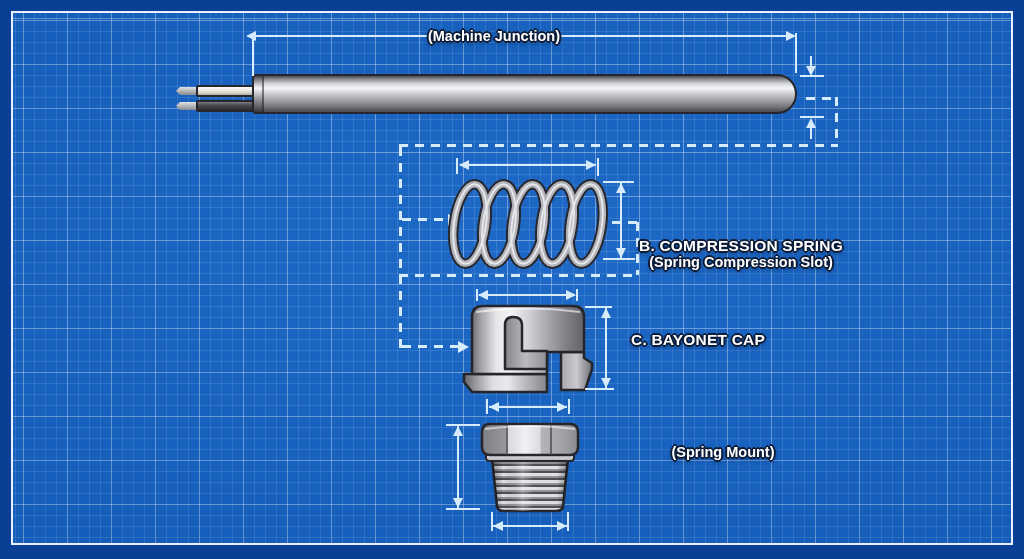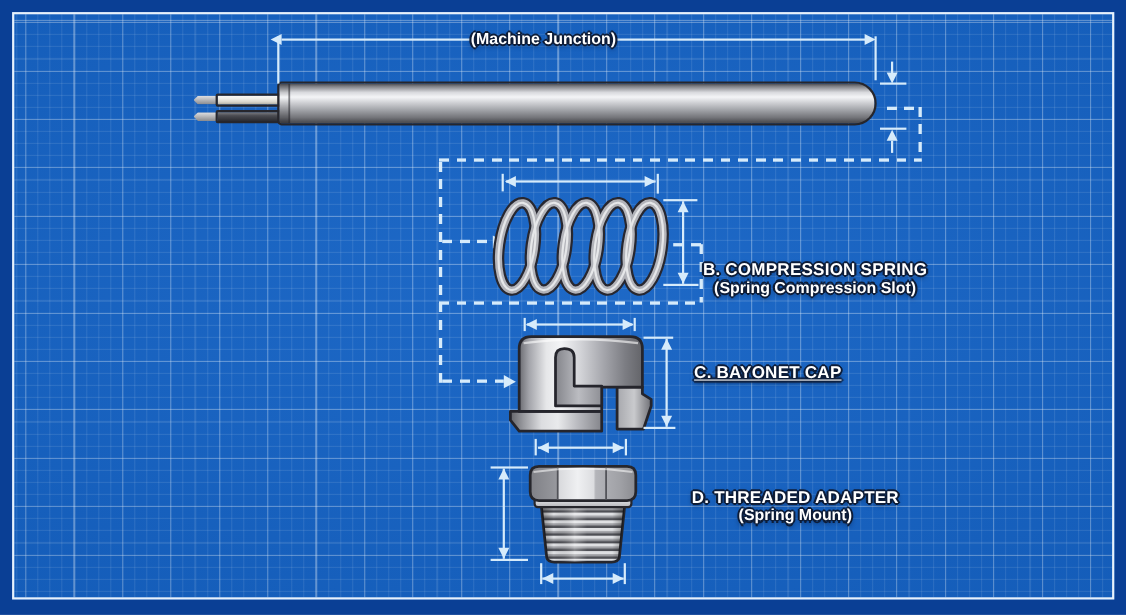--- a/index.html
+++ b/index.html
@@ -248,20 +248,19 @@
   <div class="arr arr-l" style="left:493px; top:521px;"></div>
   <div class="arr arr-r" style="left:557px; top:521px;"></div>
 
   <div class="lbl" style="left:379px; top:28px; width:230px;">
     <div class="l2">(Machine Junction)</div>
   </div>
   <div class="lbl" style="left:611px; top:194px; width:260px;margin-top:43px;">
     <div class="l1">B. COMPRESSION SPRING</div>
     <div class="l2">(Spring Compression Slot)</div>
   </div>
-  <div class="lbl" style="left:593px; top:331px; width:210px;text-decoration:underline;">
+  <div class="lbl" style="left:593px; top:331px; width:210px;">
     <div class="l1">C. BAYONET CAP</div>
   </div>
   <div class="lbl" style="left:605px; top:444px; width:236px;">
-    <div class="l1">D. THREADED ADAPTER</div>
     <div class="l2">(Spring Mount)</div>
   </div>
 </div>
 
 </body></html>

